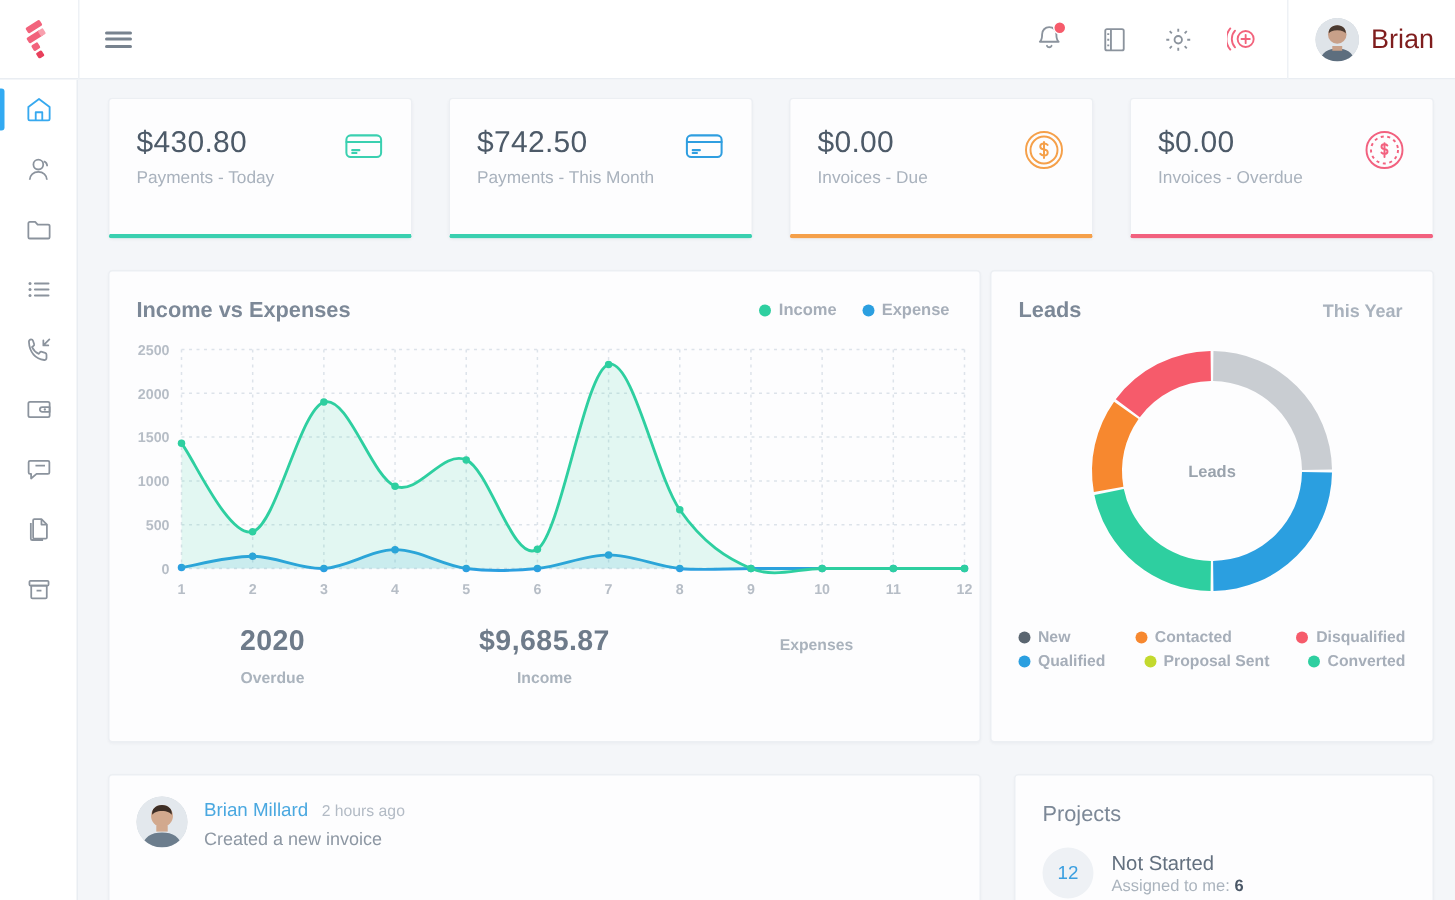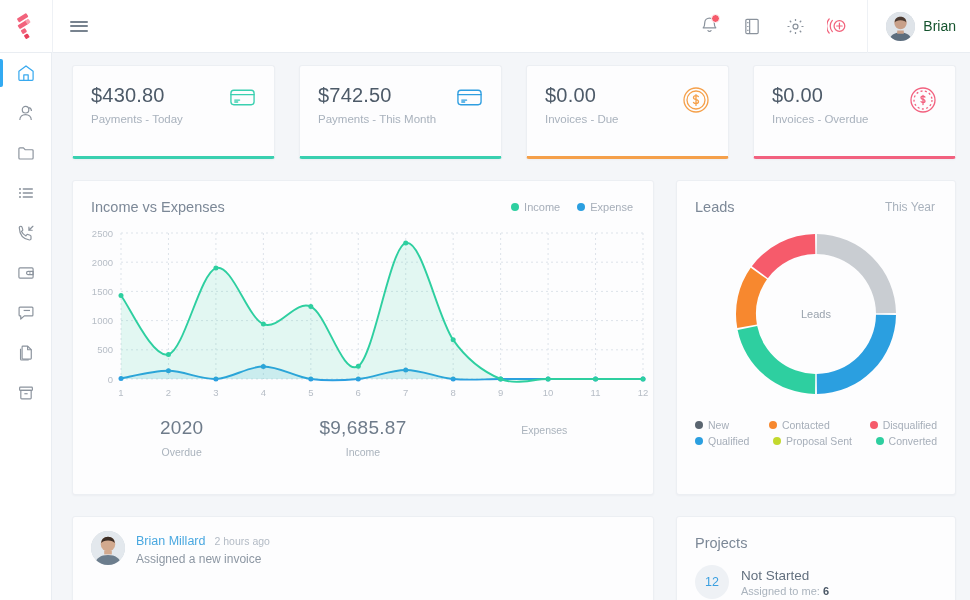--- a/index.html
+++ b/index.html
@@ -40,21 +40,21 @@
     border-radius: 50%; background: #f65b6b; border: 1.5px solid #fff;
   }
   .user-area {
     display: flex; align-items: center; gap: 8px; height: 53px;
     padding: 0 14px 0 18px; border-left: 1px solid #eef1f5; cursor: pointer;
   }
   .avatar-sm {
     width: 29px; height: 29px; border-radius: 50%; overflow: hidden;
     background: #c8cfd6; flex: 0 0 auto; position: relative;
   }
-  .user-name { font-size: 14px; color: #14532d; }
+  .user-name { font-size: 18px; color: #7f1d1d; }
 
   
   .sidebar {
     position: absolute; top: 53px; left: 0; width: 52px; height: 547px;
     background: #ffffff; border-right: 1px solid #e9edf2; z-index: 9;
   }
   .side-item {
     position: relative; width: 52px; height: 40px;
     display: flex; align-items: center; justify-content: center; cursor: pointer;
   }
@@ -80,21 +80,21 @@
   }
   .stat-value { font-size: 20px; color: #4d5a68; letter-spacing: .2px; font-weight: 400; }
   .stat-label { font-size: 11.5px; color: #a9b2bd; margin-top: 6px; }
   .stat-icon { margin-top: 2px; }
 
   
   .panel {
     background: #fdfdfe; border: 1px solid #eceff3; border-radius: 3px;
     box-shadow: 0 1px 2px rgba(30,40,60,.035);
   }
-  .row2 { display: flex; gap: 22px; margin-top: 21px; }
+  .row2 { display: flex; gap: 6px; margin-top: 21px; font-weight: bold; }
   .panel-chart { width: 582px; height: 315px; position: relative; }
   .panel-leads { flex: 1; height: 315px; position: relative; }
   .panel-title { font-size: 14.5px; color: #7c8897; }
   .panel-head {
     display: flex; align-items: center; justify-content: space-between;
     padding: 18px 20px 0 18px;
   }
   .panel-sub { font-size: 12px; color: #a9b2bd; }
 
   .chart-legend { display: flex; gap: 17px; align-items: center; }
@@ -507,21 +507,21 @@
             <circle cx="17" cy="13" r="7.3" fill="#d2a98e"></circle>
             <path d="M17 9.6c3.5 0 5.8 1.2 6.5 2.6.6-3.5-2.1-6.5-6.5-6.5s-7.1 3-6.5 6.5C11.2 10.8 13.5 9.6 17 9.6z" fill="#3d2e26"></path>
             <path d="M3.5 34c1.2-7 6.3-10 13.5-10s12.3 3 13.5 10z" fill="#6c7d8d"></path>
             <rect x="13.2" y="19.4" width="7.6" height="4" fill="#d2a98e"></rect>
           </svg>
         </div>
         <div>
           <div>
             <span class="act-user">Brian Millard</span><span class="act-time">2 hours ago</span>
           </div>
-          <div class="act-text">Assigned a new invoice</div>
+          <div class="act-text">Created a new invoice</div>
         </div>
       </div>
     </div>
 
     <div class="panel panel-projects">
       <div class="panel-head">
         <div class="panel-title">Projects</div>
       </div>
       <div class="proj-item">
         <div class="proj-count">12</div>

